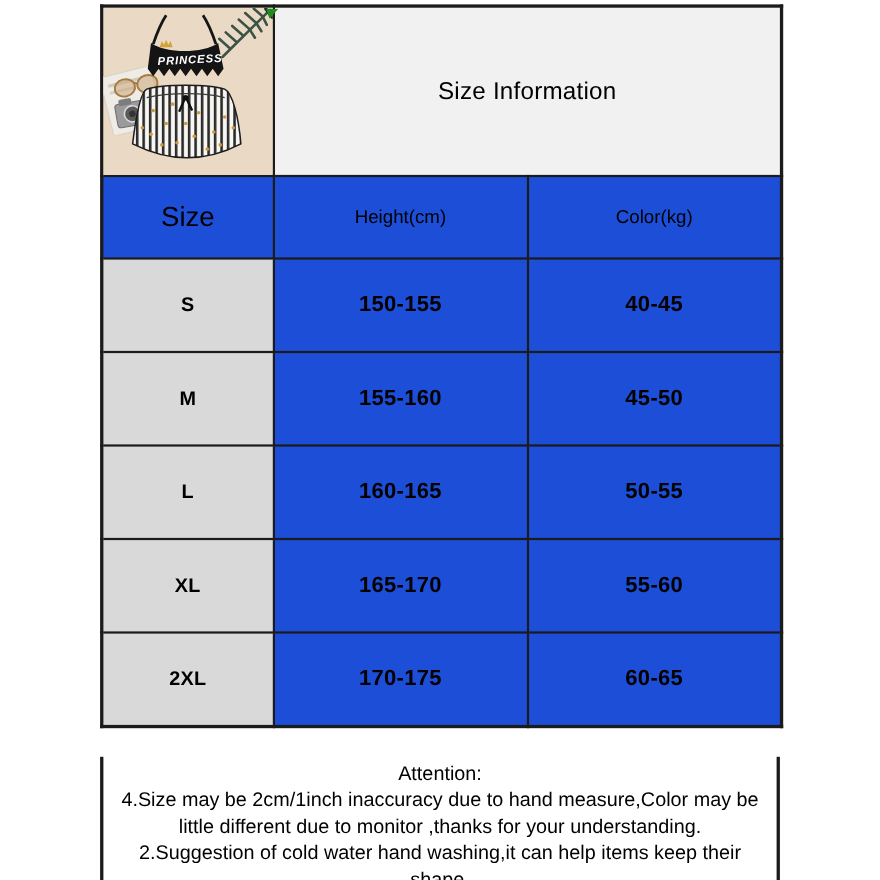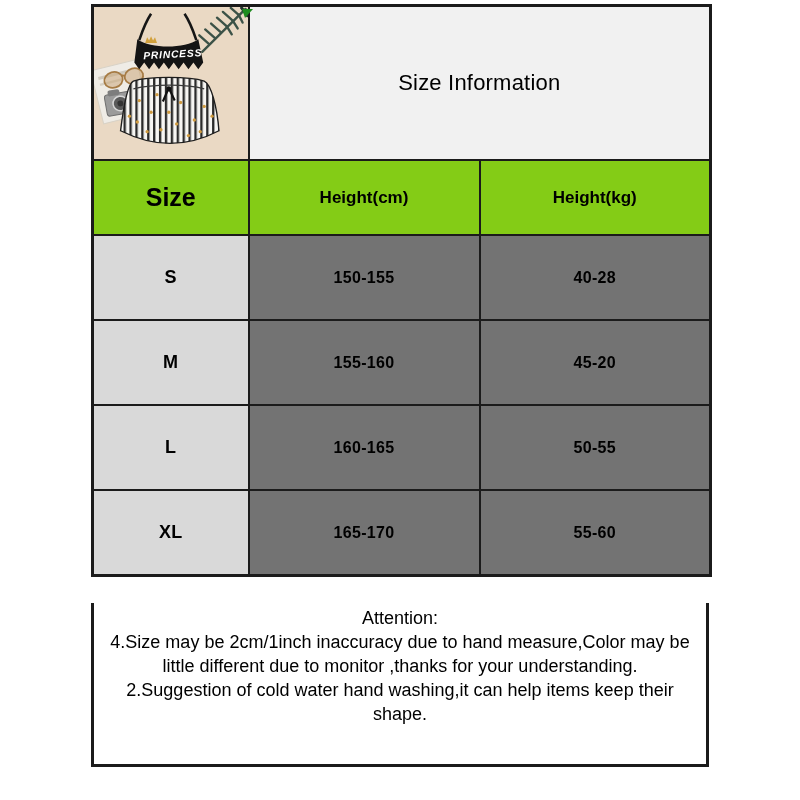--- a/index.html
+++ b/index.html
@@ -5,23 +5,23 @@
   html,body{margin:0;padding:0;background:#ffffff;}
   .page{position:relative;width:800px;height:800px;background:#ffffff;overflow:hidden;
         font-family:"Liberation Sans",sans-serif;color:#000;}
   .sheet{position:absolute;left:91px;top:4px;width:618px;}
   table.size-table{border-collapse:collapse;width:618px;table-layout:fixed;border:3px solid #1b1b1b;}
   .size-table td,.size-table th{border:2px solid #1b1b1b;text-align:center;vertical-align:middle;padding:0;}
   col.c1{width:156px}col.c2{width:231px}col.c3{width:231px}
   .photo-cell{height:152px;background:#ead9c4;padding:0;}
   svg.photo{display:block;width:100%;height:100%;}
   .title-cell{background:#f1f1f1;font-weight:normal;font-size:22px;letter-spacing:0.2px;}
-  tr.r-head th{height:73px;background:#84cc16;font-size:17px;font-weight:bold;}
+  tr.r-head th{height:73px;background:#1d4ed8;font-size:17px;font-weight:normal;}
   tr.r-head th.col-size{font-size:25px;}
-  tr.data-row td{height:83px;background:#737373;font-weight:bold;font-size:16px;letter-spacing:0.3px;}
+  tr.data-row td{height:83px;background:#1d4ed8;font-weight:bold;font-size:20px;letter-spacing:0.3px;}
   tr.data-row td.size-col{background:#d9d9d9;font-size:18px;}
   .attention{box-sizing:border-box;width:618px;height:164px;border:3px solid #1b1b1b;border-top:0;
              background:#ffffff;padding:3px 4px 0 4px;font-size:18px;line-height:24px;text-align:center;margin-top:26px;}
   .att-line{white-space:normal;}
   .corner-marker{position:absolute;left:151px;top:0px;width:11px;height:9px;pointer-events:none;}
 </style>
 </head>
 <body>
 
 <div class="page">
@@ -112,42 +112,47 @@
             </svg>
           </td>
           <td class="title-cell" colspan="2">
             <span>Size Information</span>
           </td>
         </tr>
 
         <tr class="r-head">
           <th class="col-size">Size</th>
           <th>Height(cm)</th>
-          <th>Height(kg)</th>
+          <th>Color(kg)</th>
         </tr>
 
         <tr class="data-row">
           <td class="size-col">S</td>
           <td>150-155</td>
-          <td>40-28</td>
+          <td>40-45</td>
         </tr>
         <tr class="data-row">
           <td class="size-col">M</td>
           <td>155-160</td>
-          <td>45-20</td>
+          <td>45-50</td>
         </tr>
         <tr class="data-row">
           <td class="size-col">L</td>
           <td>160-165</td>
           <td>50-55</td>
         </tr>
         <tr class="data-row">
           <td class="size-col">XL</td>
           <td>165-170</td>
           <td>55-60</td>
+        </tr>
+        <tr class="data-row">
+          <td class="size-col">2XL</td>
+          <td>170-175</td>
+          <td>60-65</td>
         </tr>
       </tbody>
     </table>
 
     <div class="attention">
       <div class="att-line">Attention:</div>
       <div class="att-line">4.Size may be 2cm/1inch inaccuracy due to hand measure,Color may be little different due to monitor ,thanks for your understanding.</div>
       <div class="att-line">2.Suggestion of cold water hand washing,it can help items keep their shape.</div>
     </div>
 

